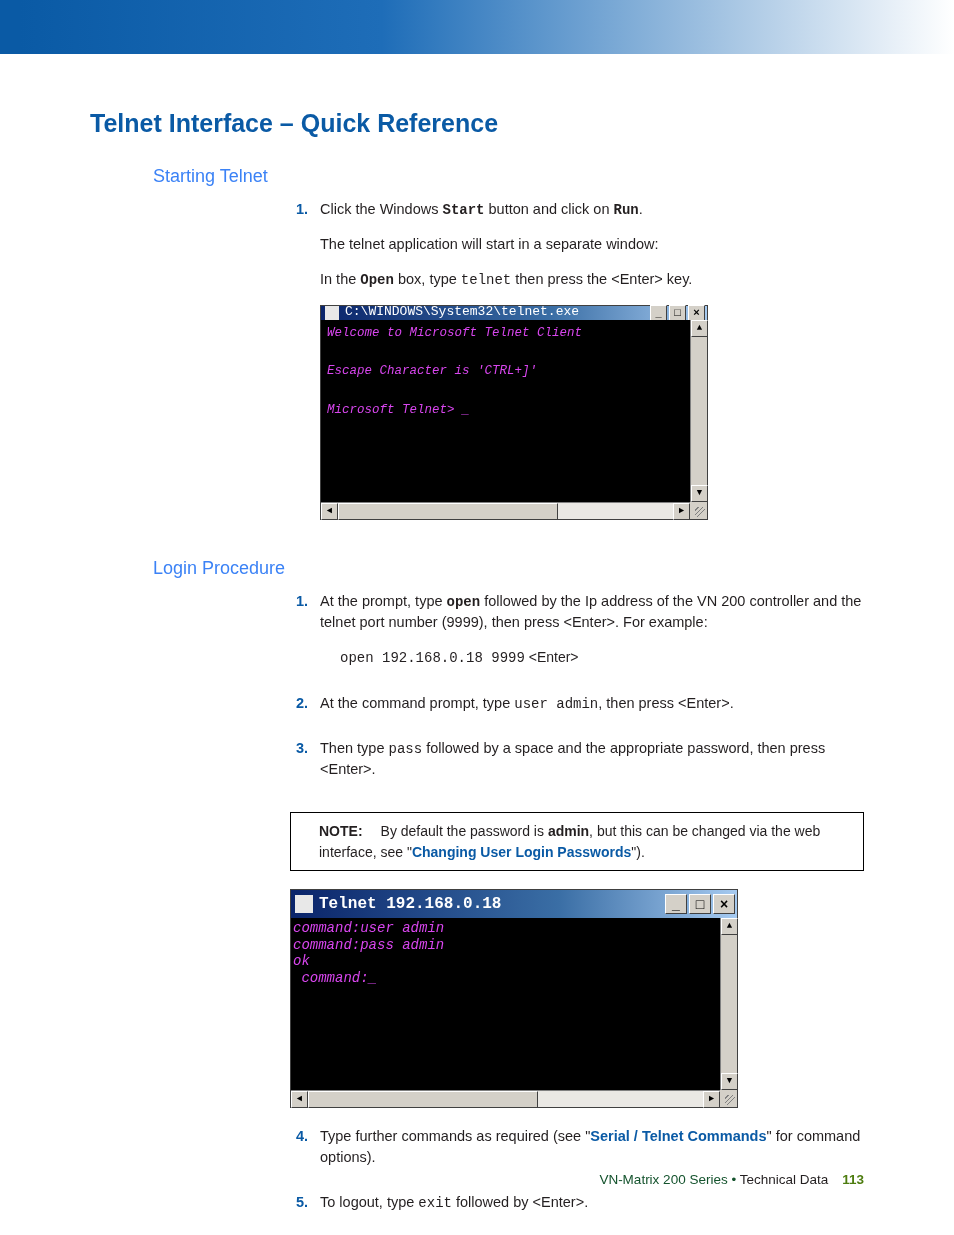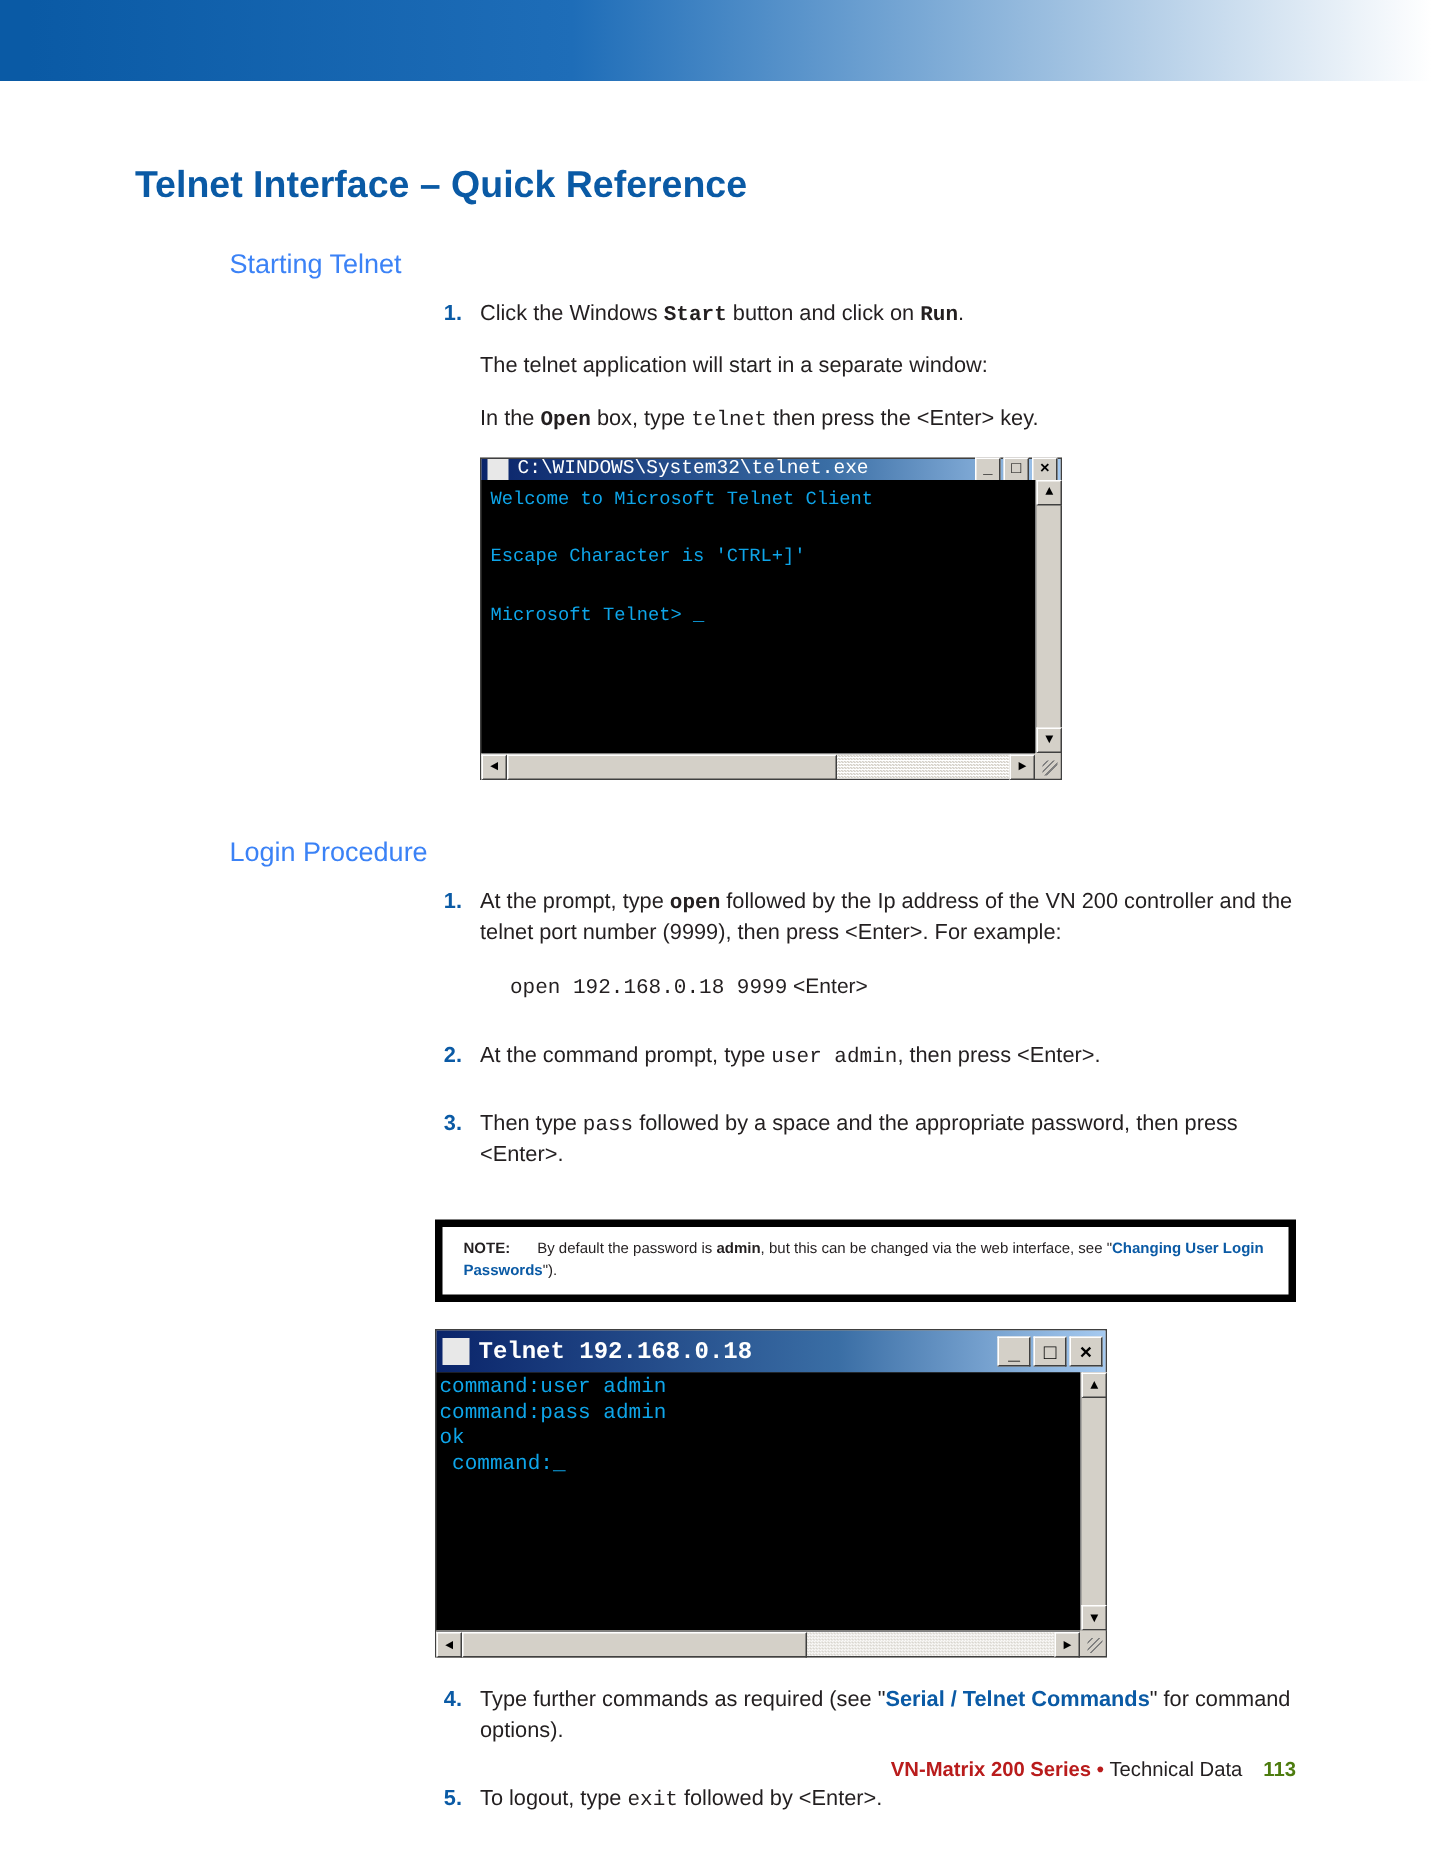--- a/index.html
+++ b/index.html
@@ -55,24 +55,24 @@
   .bold { font-weight: 700; }
   .boldmono { font-family: "Courier New", monospace; font-weight: 700; font-size: 14px; }
   .link { color: #0a5aa5; font-weight: 700; }
   .code-indent {
     font-family: "Courier New", monospace;
     font-size: 14px;
     margin-left: 20px;
     margin-bottom: 14px;
   }
   .note-box {
-    border: 5px solid #000000;
-    padding: 8px 14px;
+    border: 1px solid #000000;
+    padding: 8px 28px;
     margin: 18px 0 18px 0;
-    font-size: 10px;
+    font-size: 14px;
     line-height: 1.45;
   }
   .note-box .note-label { font-weight: 800; margin-right: 18px; }
 
   
   .console {
     border: 1px solid #404040;
     background: #d4d0c8;
     margin: 4px 0 18px 0;
     font-family: "Courier New", monospace;
@@ -111,26 +111,27 @@
     justify-content: center;
     line-height: 1;
   }
   .titlebar.big .winbtn { width: 22px; height: 20px; font-size: 14px; }
   .console-inner {
     display: flex;
     background: #000;
   }
   .console-body {
     background: #000;
-    color: #0ea5e9;
+    color: #d946ef;
     flex: 1;
     padding: 4px 6px;
     font-size: 12.5px;
     line-height: 1.55;
     white-space: pre;
+    font-style: italic;
   }
   .console-body.big { font-size: 14px; line-height: 1.2; padding: 2px 2px; }
   .vscroll {
     width: 17px;
     background: #d4d0c8;
     display: flex;
     flex-direction: column;
     justify-content: space-between;
     border-left: 1px solid #808080;
   }
@@ -174,21 +175,21 @@
 
   .section2 { margin-top: 20px; }
   .block { margin-left: 200px; }
 
   .footer {
     position: absolute;
     bottom: 48px;
     right: 90px;
     font-size: 13.5px;
   }
-  .footer .ft1 { color: #b91c1c; font-weight: 700; }
+  .footer .ft1 { color: #14532d; font-weight: 400; }
   .footer .ft2 { color: #231f20; }
   .footer .pg { color: #4d7c0f; font-weight: 800; margin-left: 14px; }
 </style>
 </head>
 <body>
 
 <div class="top-bar"></div>
 
 <div class="page">
   <h1>Telnet Interface – Quick Reference</h1>

